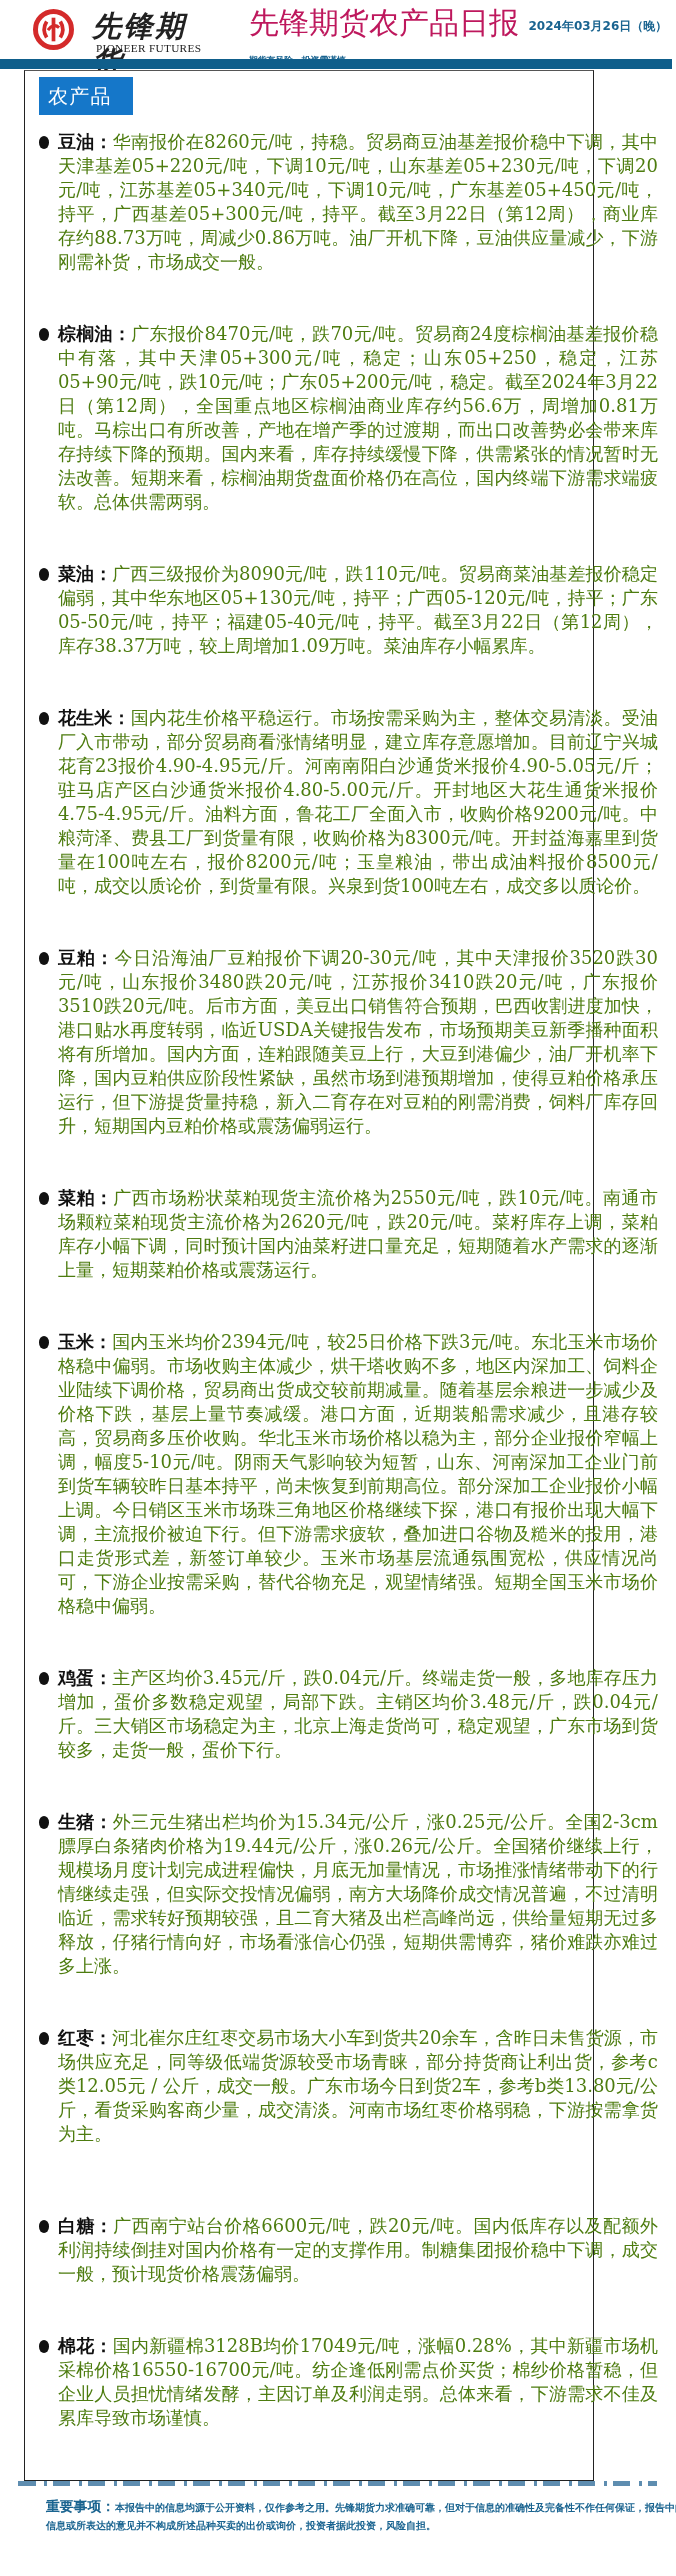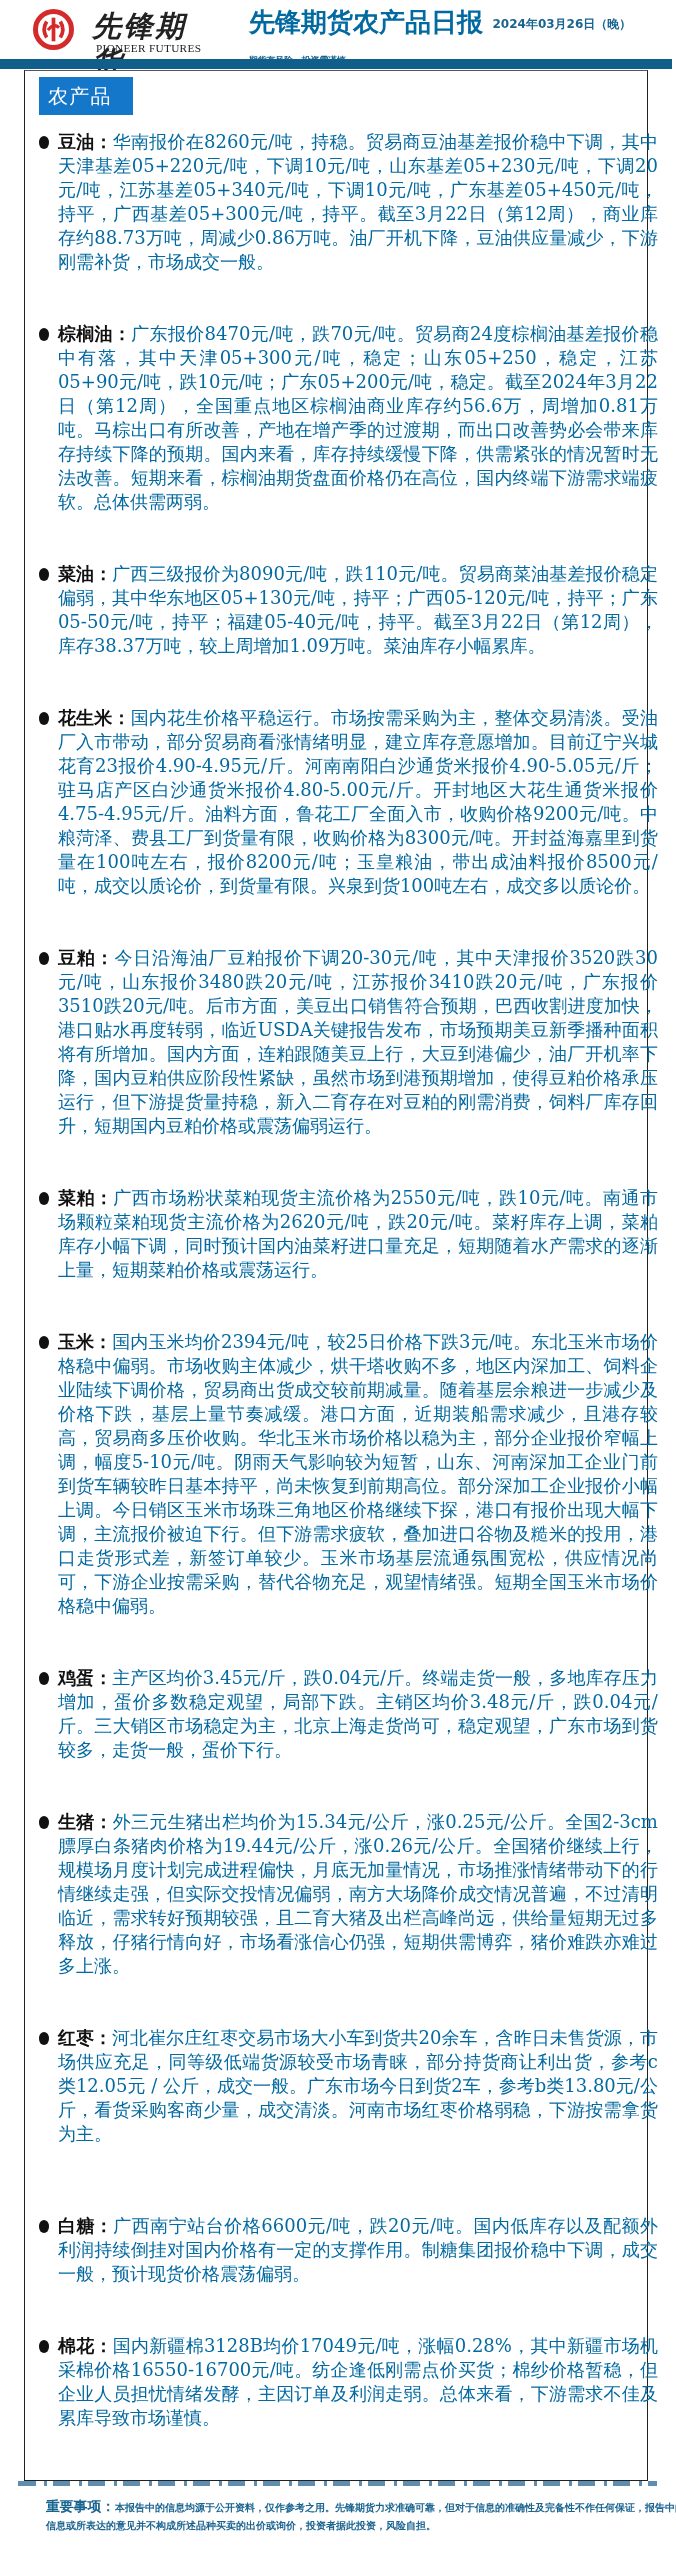--- a/index.html
+++ b/index.html
@@ -6,34 +6,34 @@
   body { width:676px; height:2576px; position:relative; overflow:hidden;
          font-family:"DejaVu Serif","Liberation Serif",serif; color:#1a1a1a; }
   .header { position:absolute; left:0; top:0; width:676px; height:59px; background:#fff; }
   .logo { position:absolute; left:33px; top:6.3px; width:182px; height:49px; }
   .logo-mark { position:absolute; left:0; top:2.5px; width:41px; height:41px; }
   .logo-cn { position:absolute; left:59px; top:1.3px; font-family:"DejaVu Serif",serif; font-size:29px;
              font-weight:bold; color:#222; letter-spacing:2.5px; font-style:italic; line-height:36px; }
   .logo-en { position:absolute; left:63px; top:36px; font-family:"Liberation Serif",serif; font-size:11.3px;
              color:#222; letter-spacing:0.3px; line-height:12.5px; }
   .title-wrap { position:absolute; left:249px; top:8.8px; }
-  .report-title { font-family:"DejaVu Sans",sans-serif; font-size:26px; font-weight:bold; color:#0369a1; line-height:27.6px; display:inline-block; }
+  .report-title { font-family:"DejaVu Sans",sans-serif; font-size:30px; font-weight:normal; color:#be185d; line-height:27.6px; display:inline-block; }
   .report-date { font-family:"DejaVu Sans",sans-serif; font-size:12px; font-weight:bold; color:#1a6490; margin-left:6.3px; display:inline-block; vertical-align:2.5px;margin-top:6px; }
   .tagline { font-family:"DejaVu Sans",sans-serif; font-size:8.8px; font-weight:bold; color:#1a6490; margin-top:19px; }
   .top-bar { position:absolute; left:0; top:59px; width:672px; height:10px; background:#0f5e8b; }
-  .content-box { position:absolute; left:24.4px; top:70px; width:624px; height:2411px;
+  .content-box { position:absolute; left:24.4px; top:70px; width:570px; height:2411px;
                  border:0.9px solid #222; border-top:0.6px solid #555; box-sizing:border-box; background:#fff; }
   .section-tag { position:absolute; left:13.8px; top:5.6px; width:94px; height:38px; background:#1577c9;
                  color:#fff; font-family:"DejaVu Sans",sans-serif; font-size:20px; line-height:38px;
                  padding-left:8.8px; box-sizing:border-box; letter-spacing:1.3px; }
   .items { position:absolute; left:12.5px; top:59px; width:620px; }
   .item { position:relative; padding-left:20px; font-size:18px; line-height:24px; text-align:justify; }
   .item .bullet { position:absolute; left:1.3px; top:6.3px; width:10px; height:12.5px; background:#111; border-radius:50%; }
   .item .label { font-weight:bold; color:#111; }
-  .item .text { color:#0369a1; }
+  .item .text { color:#4d7c0f; }
   .dash-line { position:absolute; left:17.5px; top:2481px; width:639px; height:5px;
                background:repeating-linear-gradient(90deg,#5e8db0 0 17.5px, transparent 17.5px 26px, #5e8db0 26px 29px, transparent 29px 35px); }
   .footer { position:absolute; left:19px; top:2498px; width:645px; font-family:"DejaVu Sans",sans-serif;
             color:#1a6490; font-size:10px; line-height:17.5px; font-weight:bold;margin-left:27px; }
   .footer .flabel { font-size:13.8px; font-weight:bold; }
 </style>
 </head>
 <body>
 
 <div class="header">

